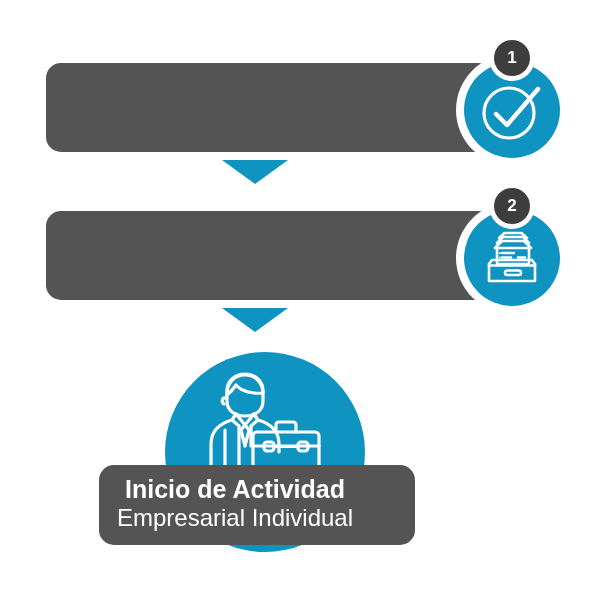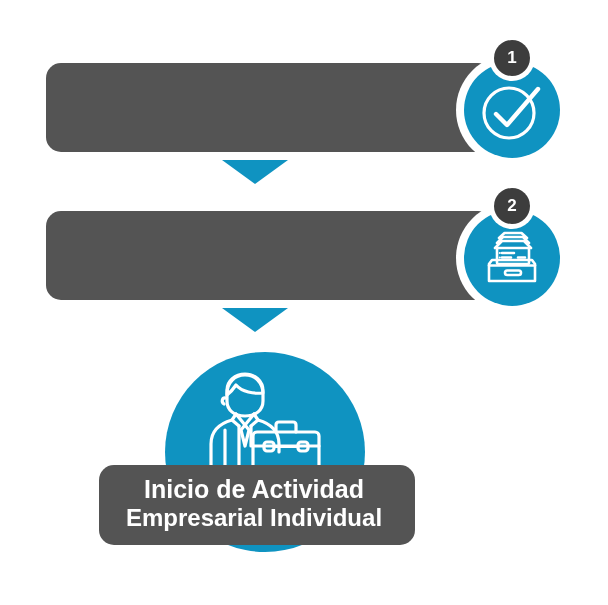--- a/index.html
+++ b/index.html
@@ -33,21 +33,21 @@
   .bar-text {
     position: absolute;
     color: #ffffff;
     line-height: 1.16;
     white-space: nowrap;
   }
   .line-bold {
     font-weight: bold;
   }
   .line-regular {
-    font-weight: bold;
+    font-weight: normal;
   }
 
   .circle {
     position: absolute;
     border-radius: 50%;
     background: #0f93c1;
   }
   .circle-ring {
     position: absolute;
     border-radius: 50%;
@@ -104,21 +104,21 @@
                    line-height: 36px; font-size: 17px; }
   #step2-icon    { left: 478px; top: 224px; }
 
   
   #arrow2 { left: 222px; top: 308px; }
 
   
   #step3-circle  { left: 165px; top: 352px; width: 200px; height: 200px; }
   #step3-icon    { left: 198px; top: 368px; }
   #step3-bar     { left: 99px;  top: 465px; width: 316px; height: 80px; }
-  #step3-text    { left: 104px;  top: 475px; width: 300px; text-align: center; }
+  #step3-text    { left: 85px;  top: 475px; width: 300px; text-align: center; }
   #step3-text .line-bold    { font-size: 25px; }
   #step3-text .line-regular { font-size: 24px; }
 </style>
 </head>
 <body>
 
 <div id="infographic">
 
   <div class="step">
 

